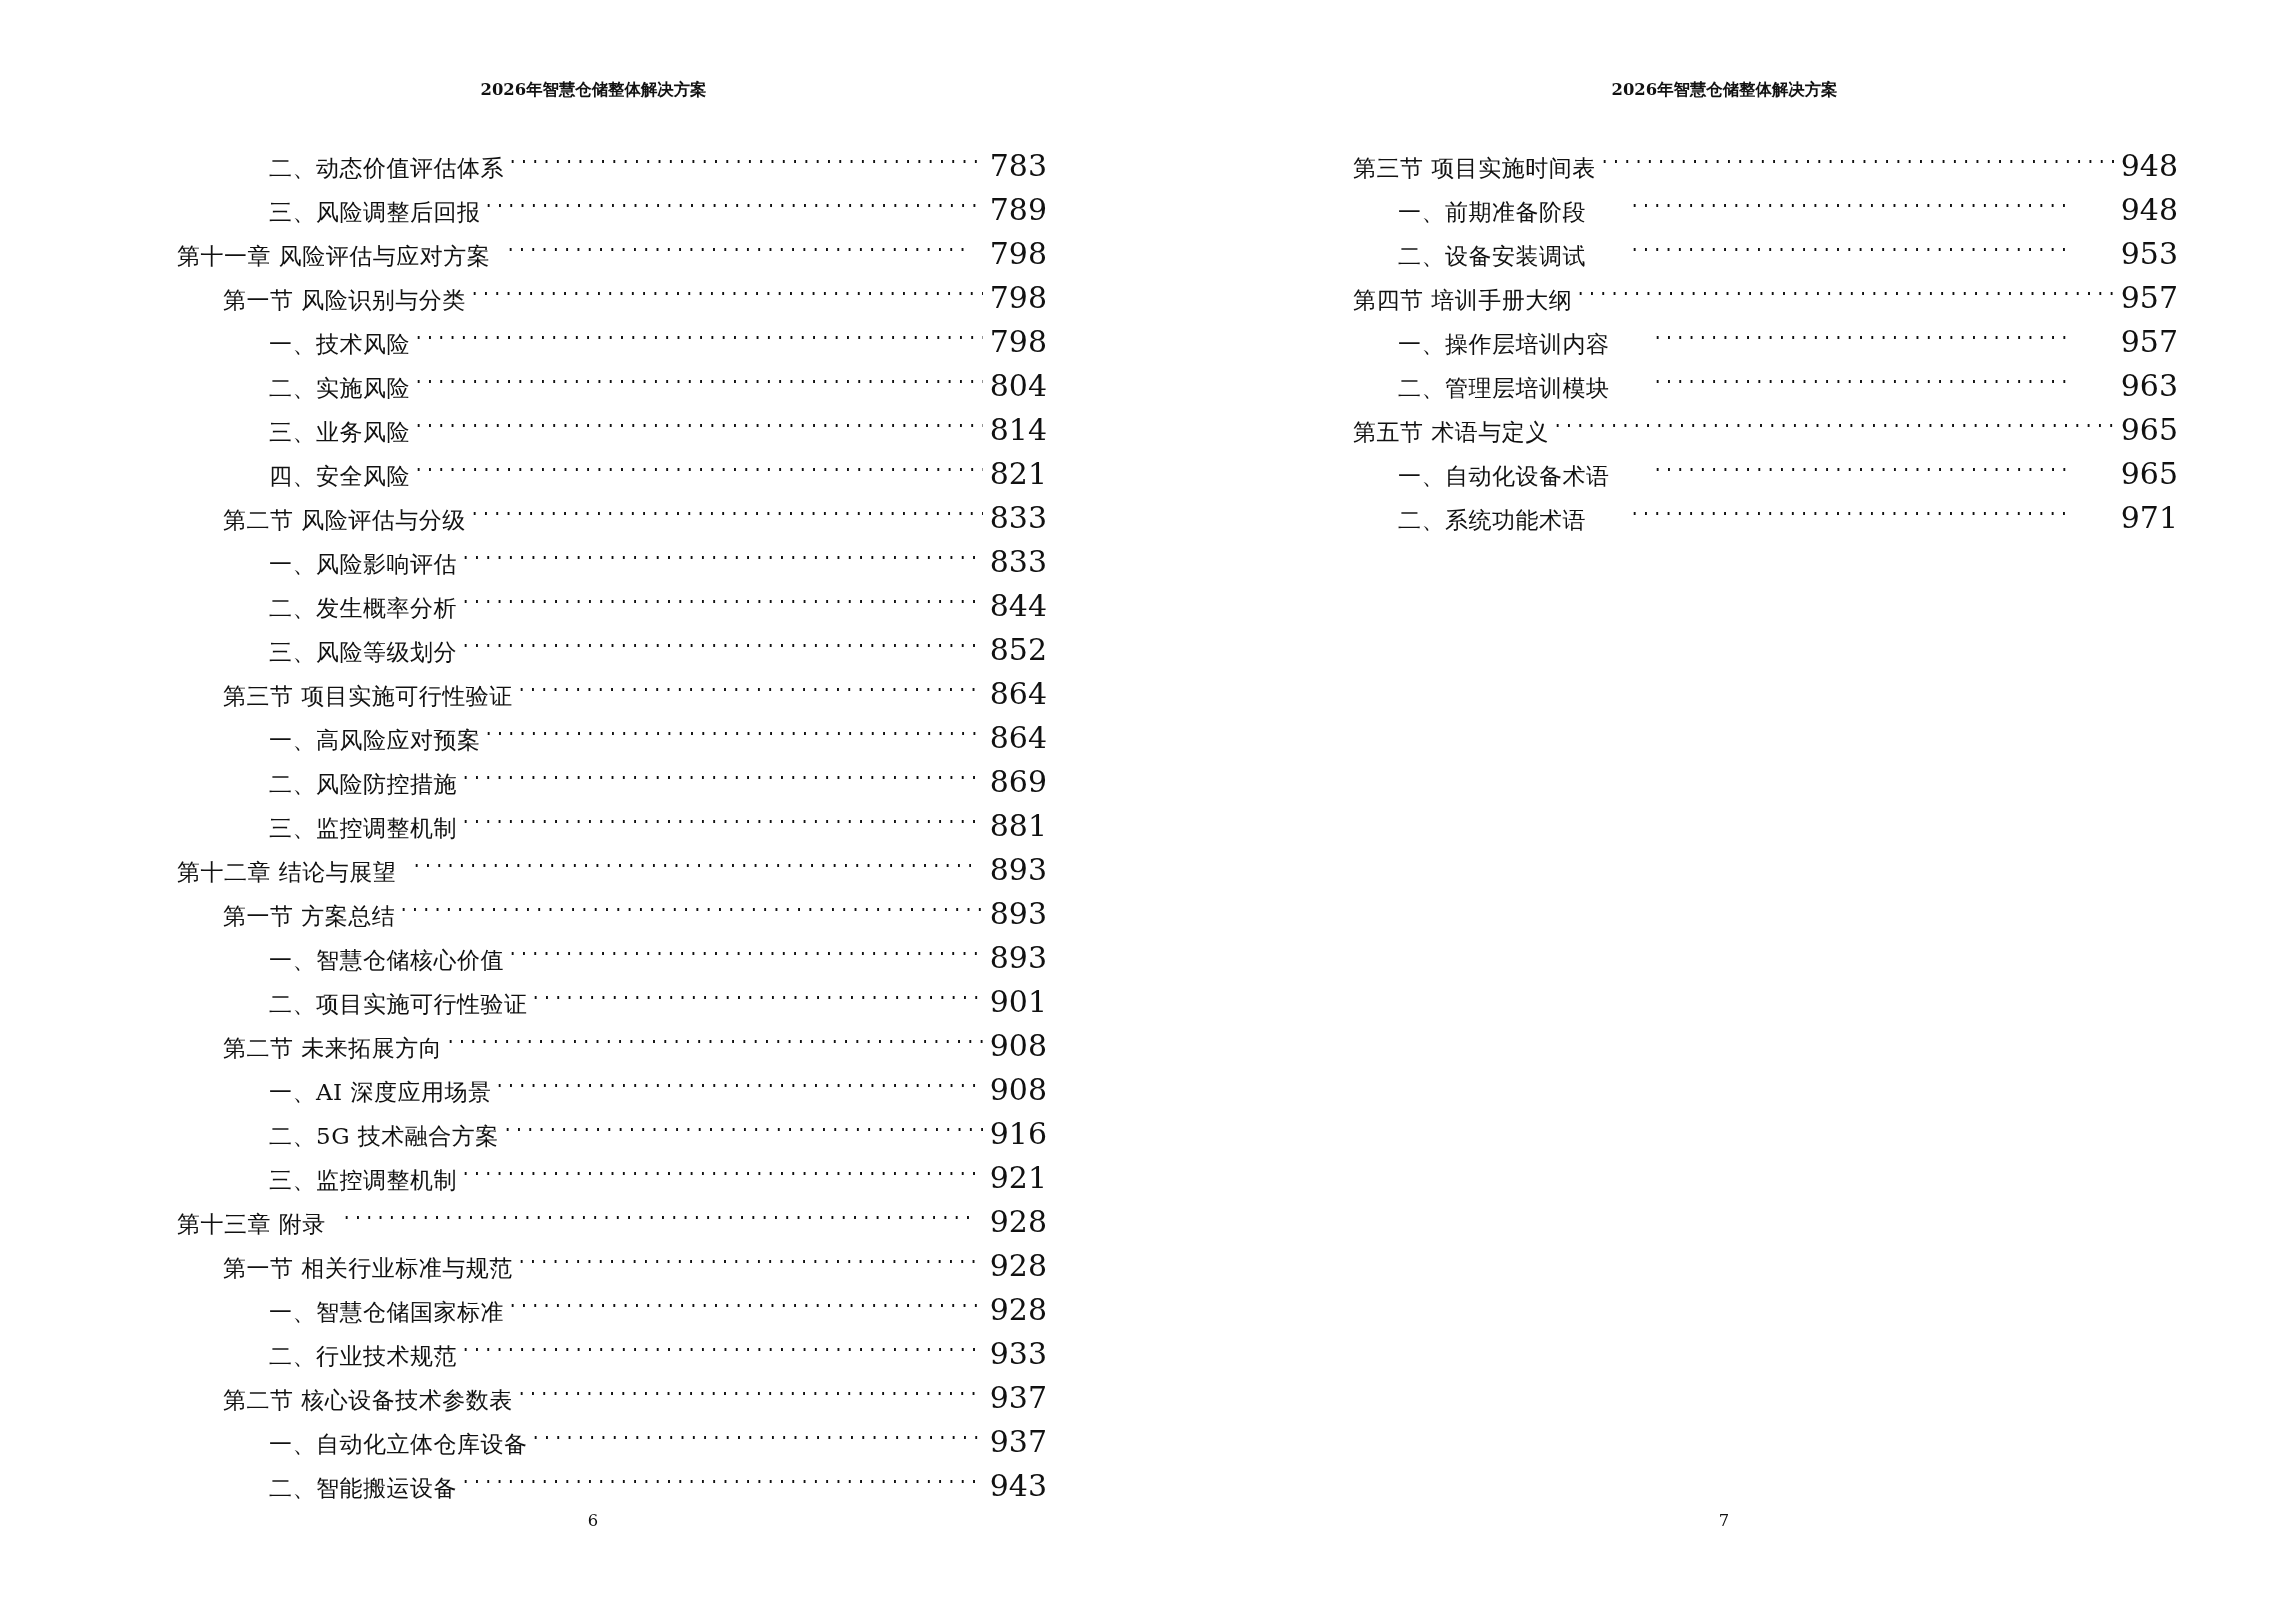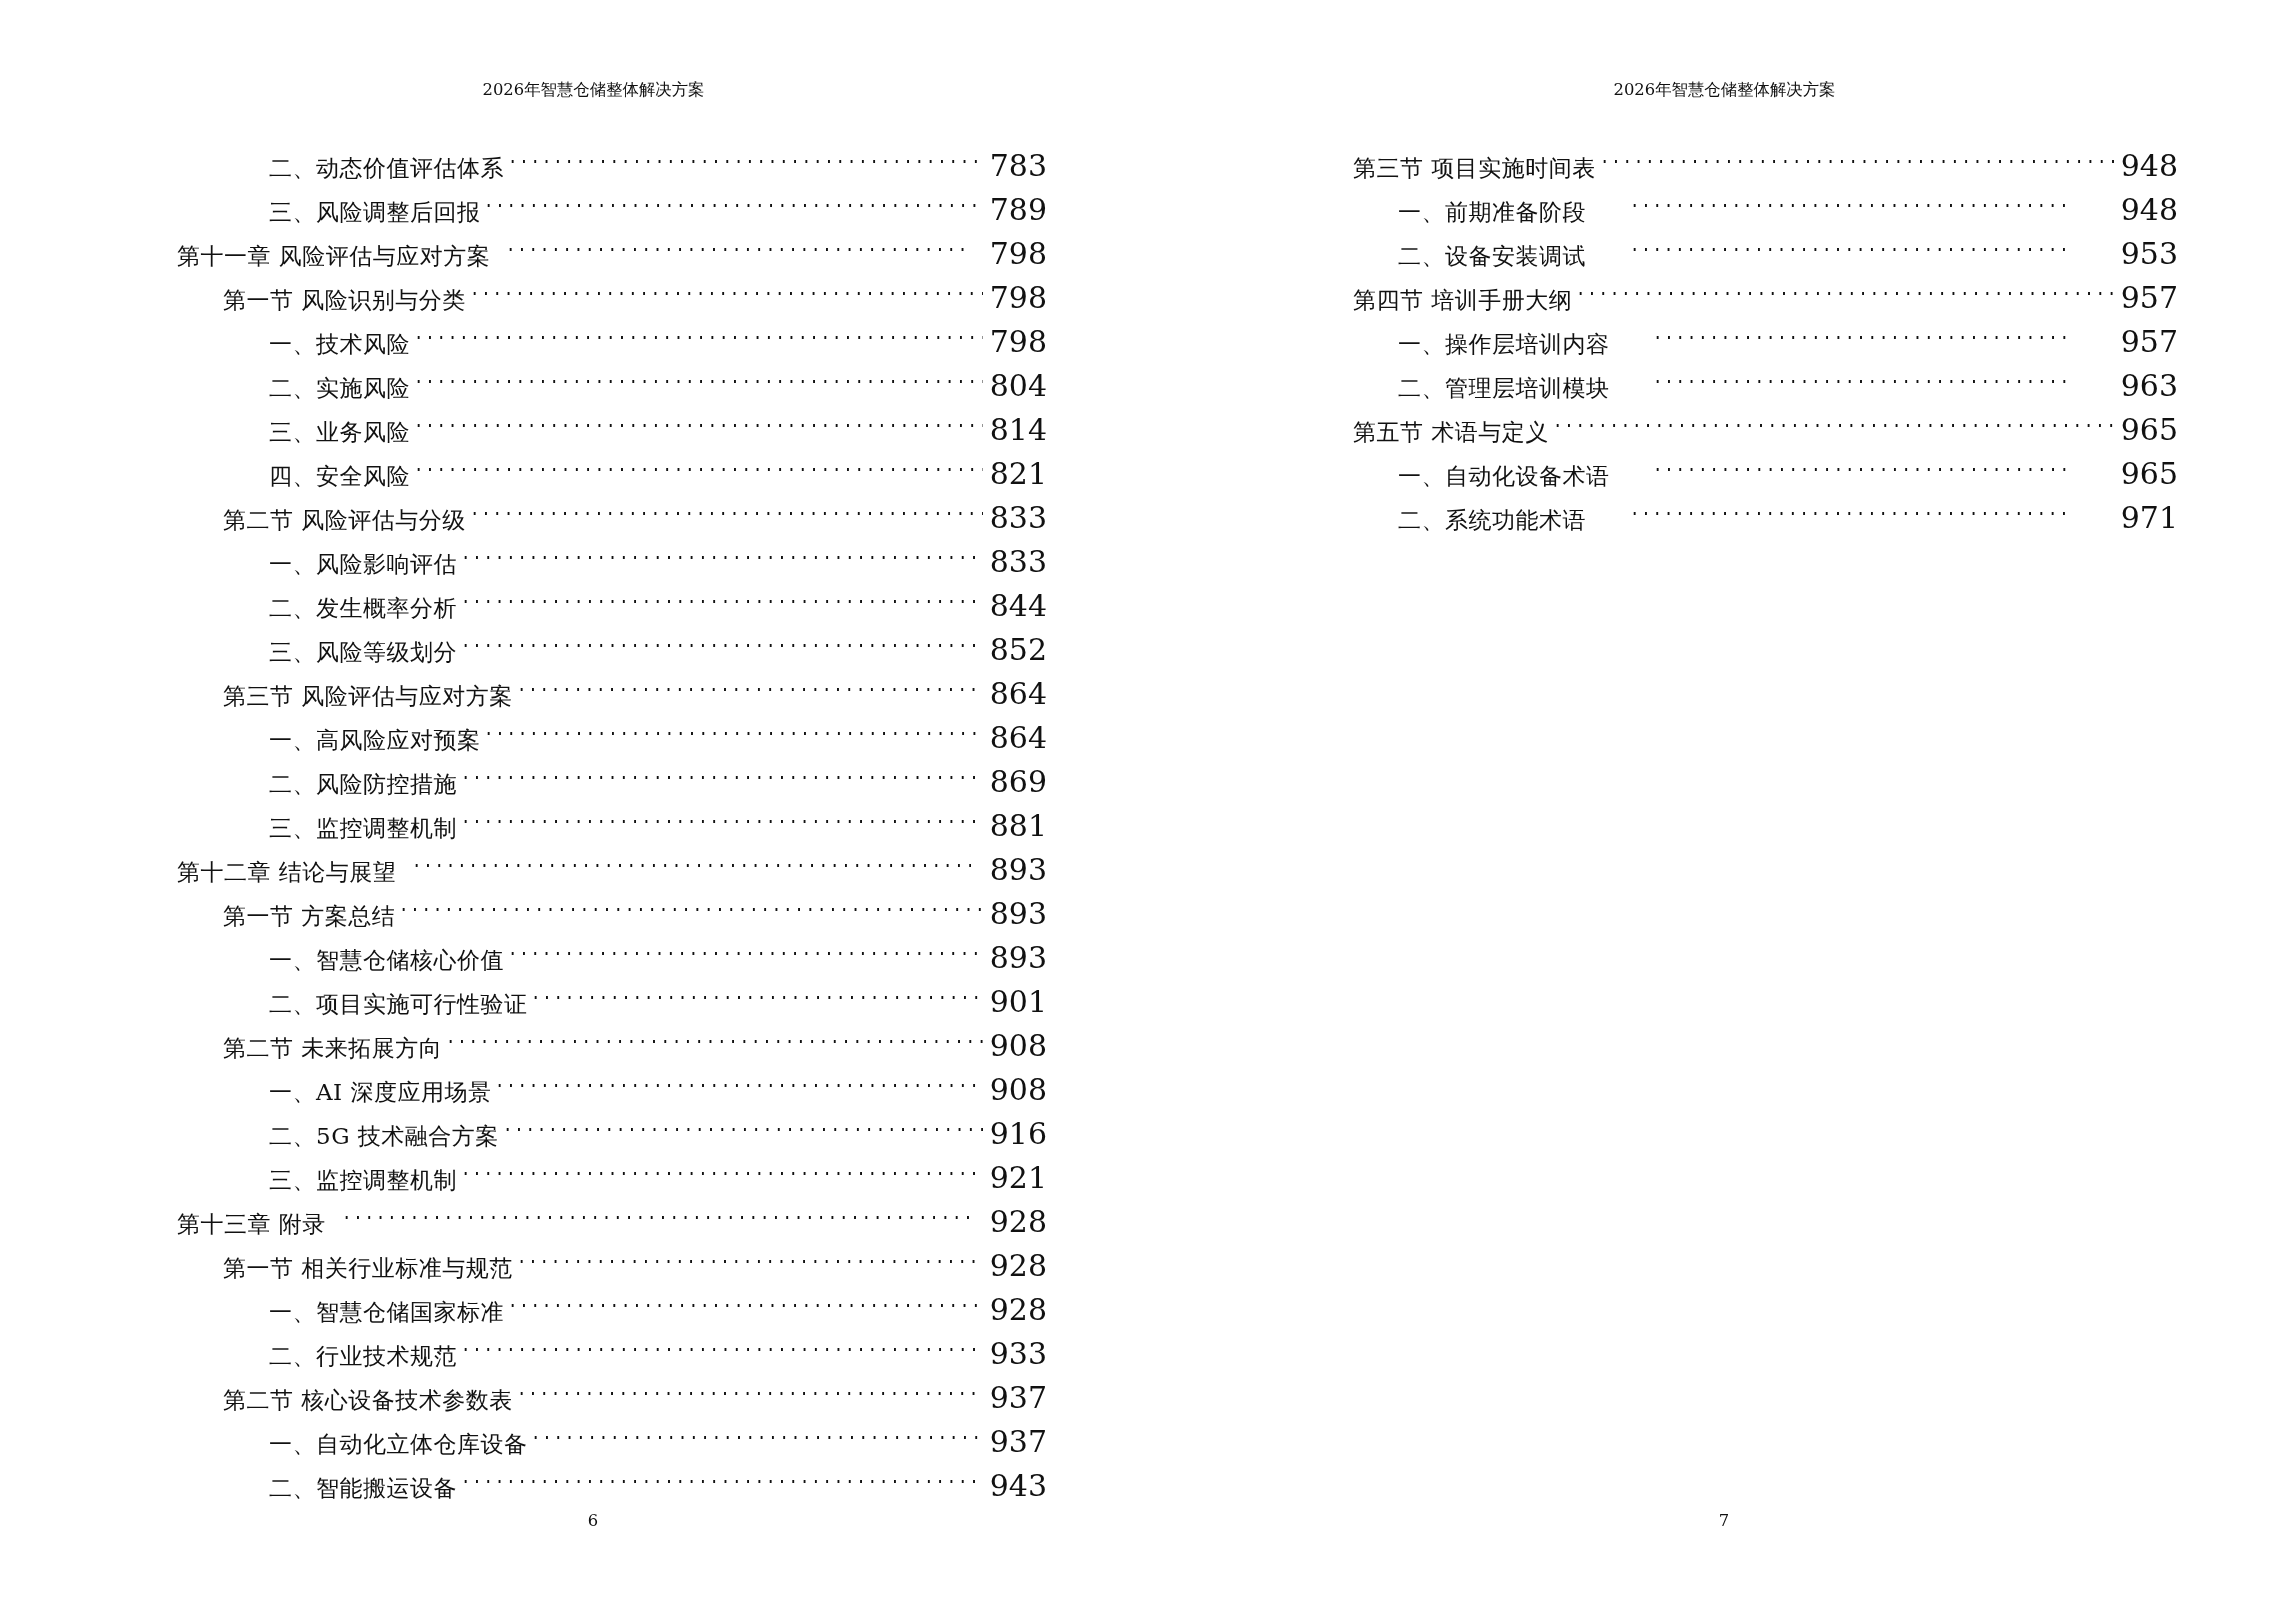--- a/index.html
+++ b/index.html
@@ -2,21 +2,21 @@
 <html style="font-size:7.7px"><head>
 <meta charset="utf-8">
 <style>
   html, body { margin: 0; padding: 0; background: #ffffff; }
   body { width: 2284px; height: 1622px; position: relative; overflow: hidden;
          font-family: "DejaVu Serif", "Liberation Serif", serif; color: #111111; }
   .page { position: absolute; top: 0; height: 1622px; }
   .page.left { left: 0; width: 1142px; }
   .page.right { left: 1142px; width: 1142px; }
   .running-header { position: absolute; top: 77px; width: 289px; text-align: center;
-                    font-size: 16.4px; line-height: 26px; white-space: nowrap; }
+                    font-size: 16.4px; line-height: 26px; white-space: nowrap; font-weight: bold; }
   .page.left .running-header { left: 449px; }
   .page.right .running-header { left: 438px; }
   .toc { position: absolute; top: 120px; margin: 12px; padding: 0; list-style: none; }
   .page.left .toc { left: 165px; width: 870px; }
   .page.right .toc { left: 199px; width: 825px; }
   .toc-row { display: flex; align-items: baseline; height: 44px; line-height: 44px;
              font-size: 23px; white-space: nowrap; }
   .toc-row.lvl1 { padding-left: 0; gap: 12px; }
   .toc-row.lvl2 { padding-left: 46px; }
   .toc-row.lvl3 { padding-left: 92px; }
@@ -94,21 +94,21 @@
         <span class="toc-title">二、发生概率分析</span>
         <span class="toc-leader"></span>
         <span class="toc-page">844</span>
       </li>
       <li class="toc-row lvl3">
         <span class="toc-title">三、风险等级划分</span>
         <span class="toc-leader"></span>
         <span class="toc-page">852</span>
       </li>
       <li class="toc-row lvl2">
-        <span class="toc-title">第三节 风险评估与应对方案</span>
+        <span class="toc-title">第三节 项目实施可行性验证</span>
         <span class="toc-leader"></span>
         <span class="toc-page">864</span>
       </li>
       <li class="toc-row lvl3">
         <span class="toc-title">一、高风险应对预案</span>
         <span class="toc-leader"></span>
         <span class="toc-page">864</span>
       </li>
       <li class="toc-row lvl3">
         <span class="toc-title">二、风险防控措施</span>

